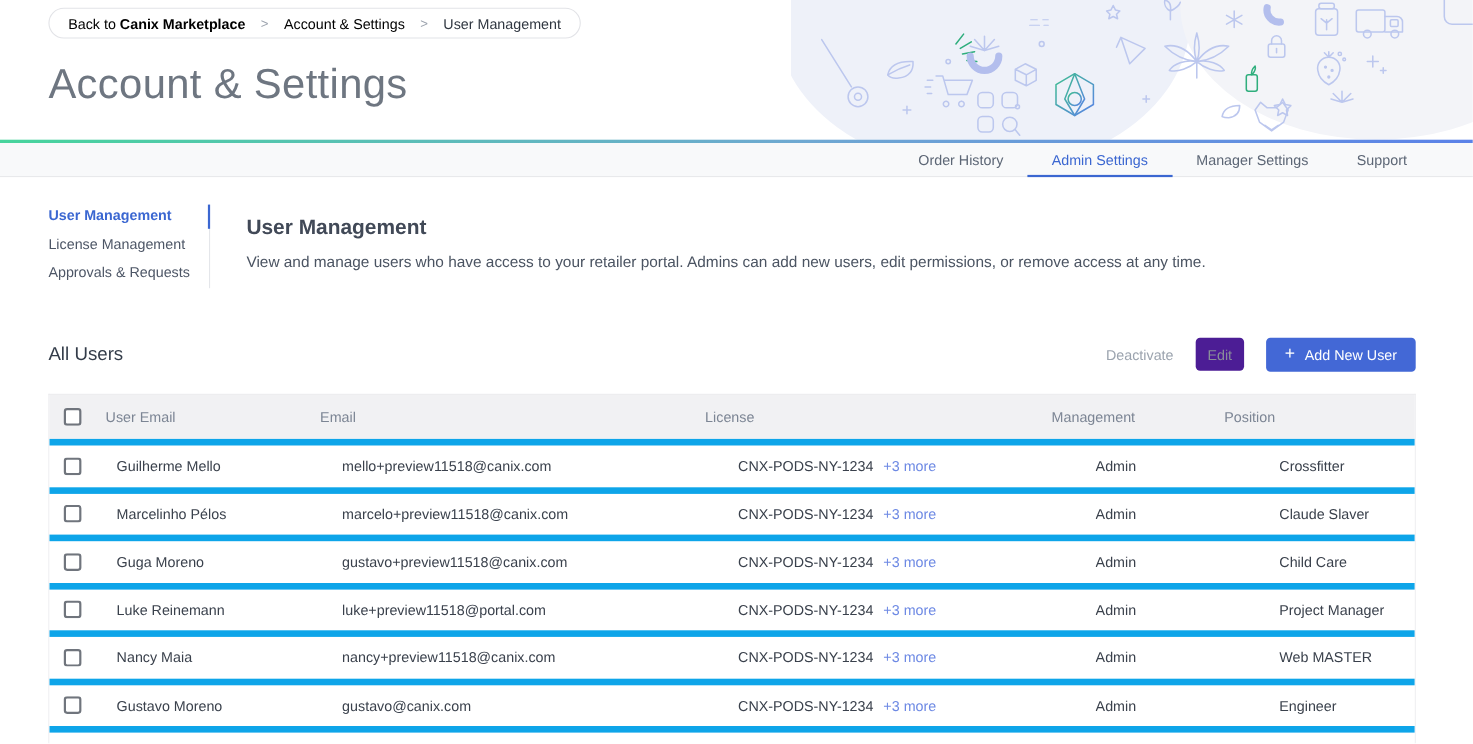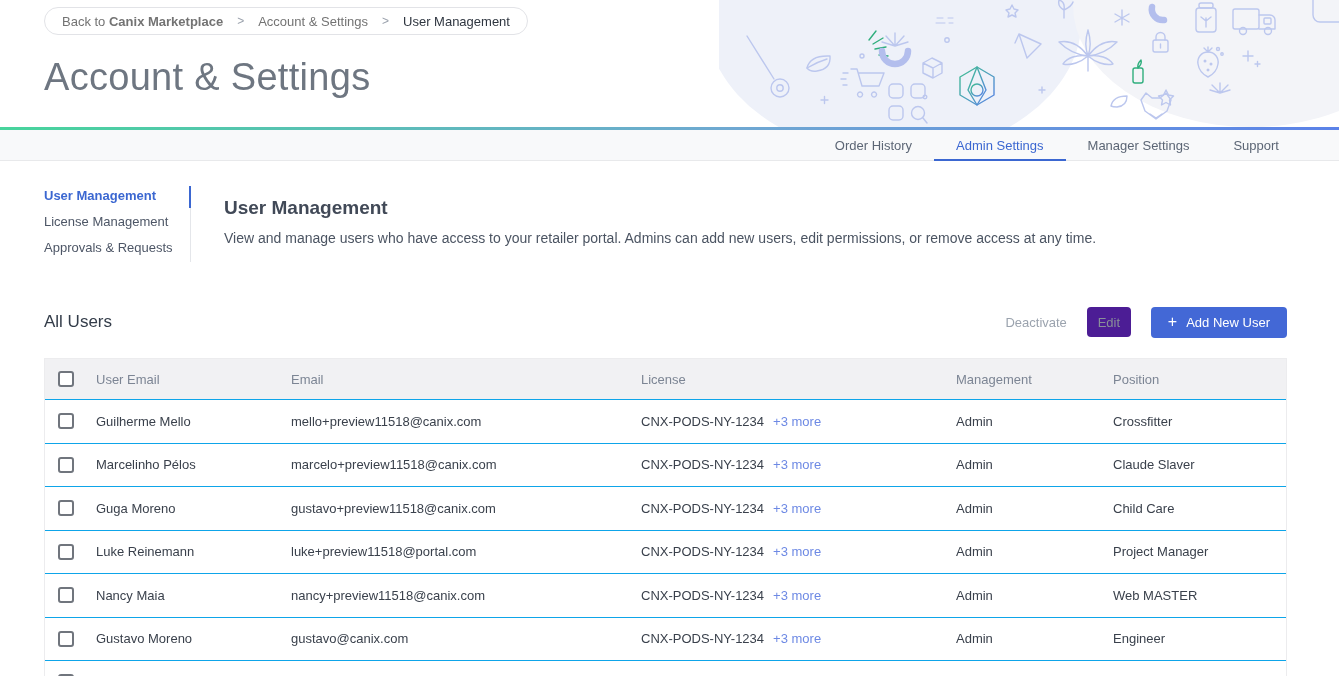--- a/index.html
+++ b/index.html
@@ -7,21 +7,21 @@
   body { font-family:"Liberation Sans", sans-serif; }
   .page { position:relative; width:1339px; height:676px; overflow:hidden; background:#fff; }
 
   
   .banner { position:absolute; top:0; right:0; width:620px; height:127px; overflow:hidden; }
 
   
   .breadcrumb { position:absolute; top:7px; left:44px; height:28px; display:inline-flex; align-items:center;
     gap:14px; padding:0 17px; border:1px solid #e2e3e7; border-radius:15px; background:#fff;
     font-size:13px; z-index:5; }
-  .crumb-link { color:#737373; text-decoration:none; cursor:pointer; }
+  .crumb-link { color:#000000; text-decoration:none; cursor:pointer; }
   .crumb-link b { font-weight:700; }
   .crumb-sep { color:#9aa1ac; font-size:12px; }
   .crumb-current { color:#2f3640; }
 
   
   .page-title { position:absolute; top:56px; left:44px; font-size:38px; font-weight:300;
     color:#6e7681; letter-spacing:0.3px; z-index:5; }
 
   
   .gradient-bar { position:absolute; top:127px; left:0; width:1339px; height:3px;
@@ -54,21 +54,21 @@
   .edit-btn { width:44px; height:30px; background:#4c1d95; border:none; border-radius:4px;
     font-size:13px; color:#898f99; font-family:inherit; cursor:default; }
   .add-btn { height:31px; padding:0 17px; background:#4368d6; border:none; border-radius:4px;
     color:#fff; font-size:13px; font-family:inherit; display:flex; align-items:center; gap:9px; cursor:pointer; }
   .add-btn .plus { font-size:16px; font-weight:400; line-height:1; }
 
   
   .table { position:absolute; left:44px; top:358px; width:1243px; border:1px solid #ececee; border-bottom:none; }
   .thead, .trow { display:grid; grid-template-columns:51px 195px 350px 315px 157px 1fr; align-items:center; }
   .thead { height:40px; background:#f1f1f3; font-size:13px; color:#7c8594; }
-  .trow { height:43.5px; background:#fff; border-top:1px solid #0ea5e9; font-size:13px; color:#3a414c; }
+  .trow { height:43.5px; background:#fff; border-top:6px solid #0ea5e9; font-size:13px; color:#3a414c;gap:10px; }
   .cell { white-space:nowrap; overflow:hidden; }
   .checkbox-cell { padding-left:13px; display:flex; align-items:center; }
   .checkbox { display:inline-block; width:16px; height:16px; border:2px solid #70757d; border-radius:3px;
     background:#fff; cursor:pointer; }
   .license-cell { display:flex; align-items:center; gap:9px; }
   .more-link { color:#6d89e4; text-decoration:none; cursor:pointer; }
 </style>
 </head>
 <body>
 

